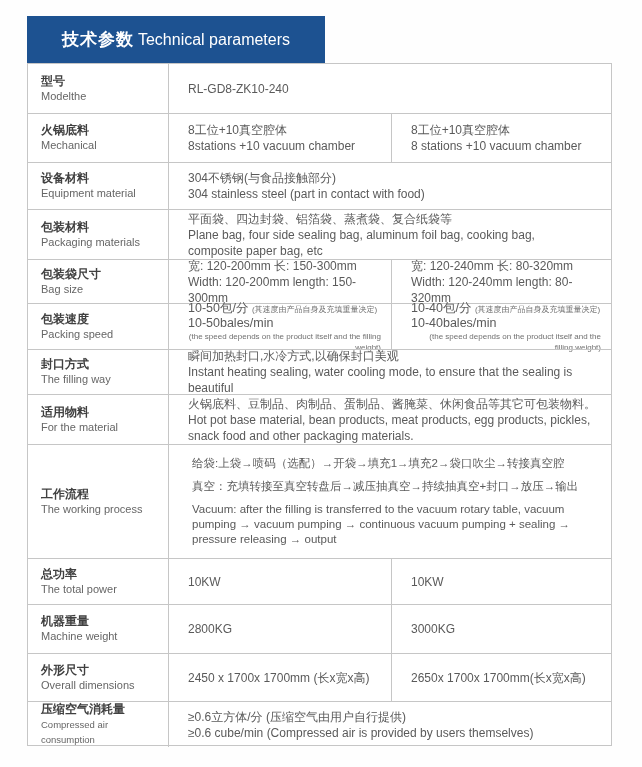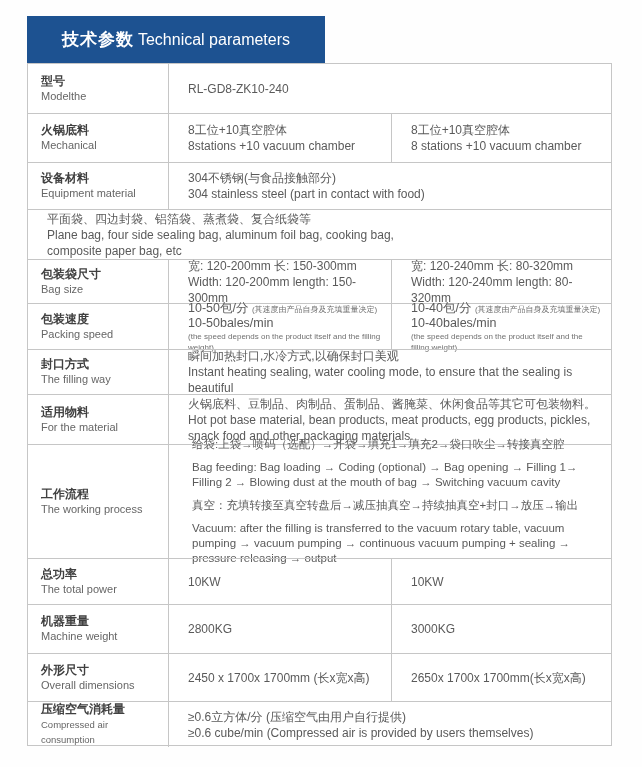--- a/index.html
+++ b/index.html
@@ -39,21 +39,21 @@
   .td.val{padding-left:19px;padding-right:10px;}
   .td.val.c2{width:223px;flex:0 0 223px;border-right:1px solid #c6c6c6;}
   .td.val.c3{flex:1 1 auto;}
   .td.val.merged{flex:1 1 auto;}
 
   .label .zh{font-size:12px;font-weight:700;color:#404040;line-height:15px;}
   .label .en{font-size:11px;font-weight:400;color:#666666;line-height:15px;}
   .label .en.small{font-size:9.5px;}
 
   .line{font-size:12px;color:#5a5a5a;line-height:16px;}
-  .note{font-size:8px;color:#707070;line-height:11px;}
+  .note{font-size:8px;color:#707070;line-height:11px;text-align:right;}
   .speed-main{font-size:12.5px;color:#5a5a5a;line-height:15px;}
   .speed-main .note{font-size:8px;}
   .speed-sub{font-size:12.5px;color:#5a5a5a;line-height:15px;}
 
   .para{font-size:11.5px;color:#5a5a5a;line-height:15px;margin:4px 4px;}
 </style>
 </head>
 <body>
 
 <div class="page">
@@ -95,20 +95,24 @@
         <div class="zh">设备材料</div>
         <div class="en">Equipment material</div>
       </div>
       <div class="td val merged">
         <div class="line">304不锈钢(与食品接触部分)</div>
         <div class="line">304 stainless steel (part in contact with food)</div>
       </div>
     </div>
 
     <div class="tr" style="height:50px">
+      <div class="td label">
+        <div class="zh">包装材料</div>
+        <div class="en">Packaging materials</div>
+      </div>
       <div class="td val merged">
         <div class="line">平面袋、四边封袋、铝箔袋、蒸煮袋、复合纸袋等</div>
         <div class="line">Plane bag, four side sealing bag, aluminum foil bag, cooking bag,</div>
         <div class="line">composite paper bag, etc</div>
       </div>
     </div>
 
     <div class="tr" style="height:44px">
       <div class="td label">
         <div class="zh">包装袋尺寸</div>
@@ -164,21 +168,20 @@
       </div>
     </div>
 
     <div class="tr" style="height:114px">
       <div class="td label">
         <div class="zh">工作流程</div>
         <div class="en">The working process</div>
       </div>
       <div class="td val merged">
         <div class="para">给袋:上袋→喷码（选配）→开袋→填充1→填充2→袋口吹尘→转接真空腔</div>
-        <div class="para">Bag feeding: Bag loading → Coding (optional) → Bag opening → Filling 1→ Filling 2 → Blowing dust at the mouth of bag → Switching vacuum cavity</div>
         <div class="para">真空：充填转接至真空转盘后→减压抽真空→持续抽真空+封口→放压→输出</div>
         <div class="para">Vacuum: after the filling is transferred to the vacuum rotary table, vacuum pumping → vacuum pumping → continuous vacuum pumping + sealing → pressure releasing → output</div>
       </div>
     </div>
 
     <div class="tr" style="height:46px">
       <div class="td label">
         <div class="zh">总功率</div>
         <div class="en">The total power</div>
       </div>

